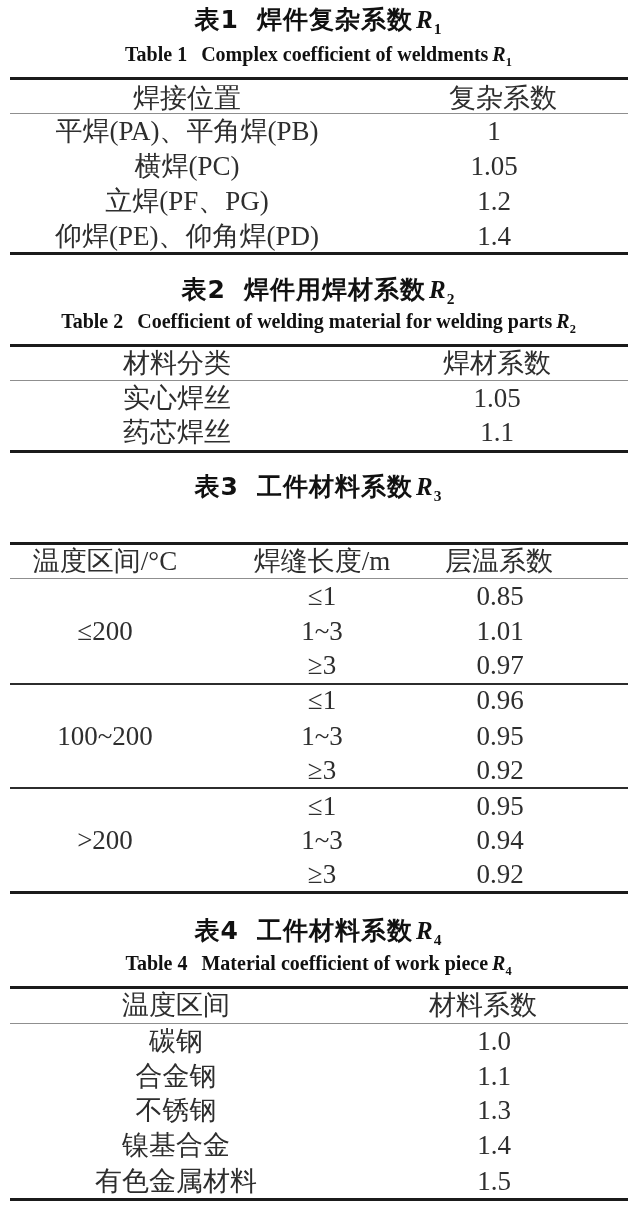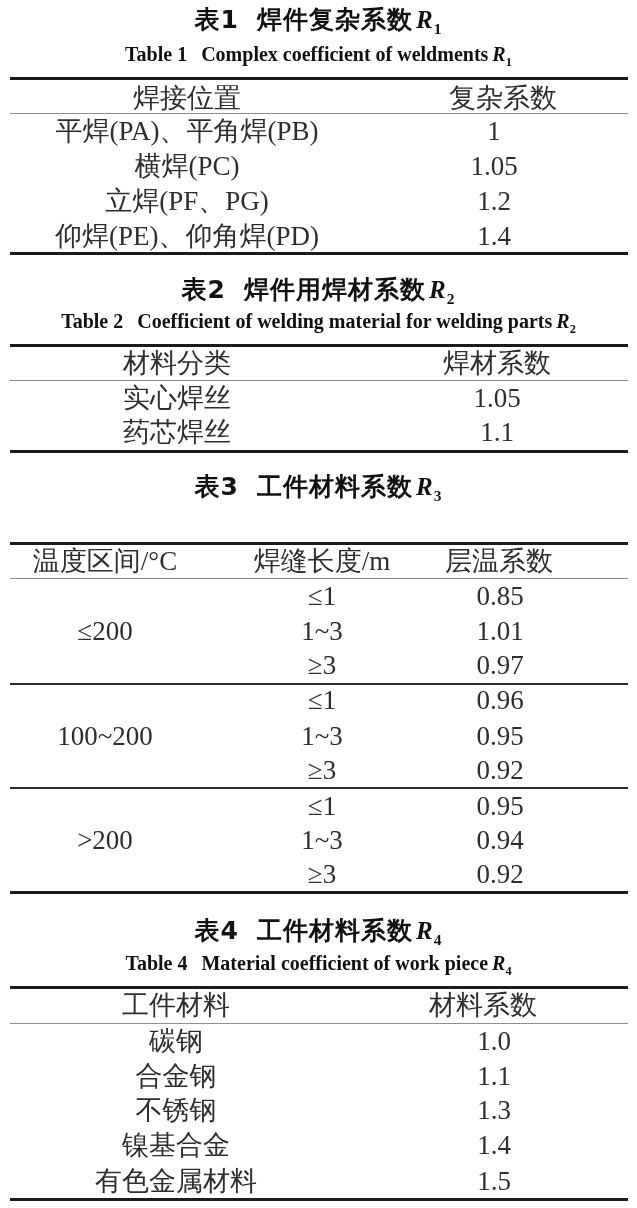--- a/index.html
+++ b/index.html
@@ -111,21 +111,21 @@
   <span class="cell" style="left:500px; top:874px">0.92</span>
   <div class="rule thick" style="top:891px"></div>
 
   <div class="cap-zh" style="top:931px">
     <span class="num">表4</span><span>工件材料系数</span><span class="sym"><i>R</i><sub>4</sub></span>
   </div>
   <div class="cap-en" style="top:965px">
     <span class="num">Table 4</span><span>Material coefficient of work piece</span><span class="sym"><i>R</i><sub>4</sub></span>
   </div>
   <div class="rule thick" style="top:986px"></div>
-  <span class="cell" style="left:176px; top:1005px">工件材料</span>
+  <span class="cell" style="left:176px; top:1005px">温度区间</span>
   <span class="cell" style="left:483px; top:1005px">材料系数</span>
   <div class="rule thin" style="top:1023px"></div>
   <span class="cell" style="left:176px; top:1041px">碳钢</span>
   <span class="cell" style="left:494px; top:1041px">1.0</span>
   <span class="cell" style="left:176px; top:1076px">合金钢</span>
   <span class="cell" style="left:494px; top:1076px">1.1</span>
   <span class="cell" style="left:176px; top:1110px">不锈钢</span>
   <span class="cell" style="left:494px; top:1110px">1.3</span>
   <span class="cell" style="left:176px; top:1145px">镍基合金</span>
   <span class="cell" style="left:494px; top:1145px">1.4</span>

